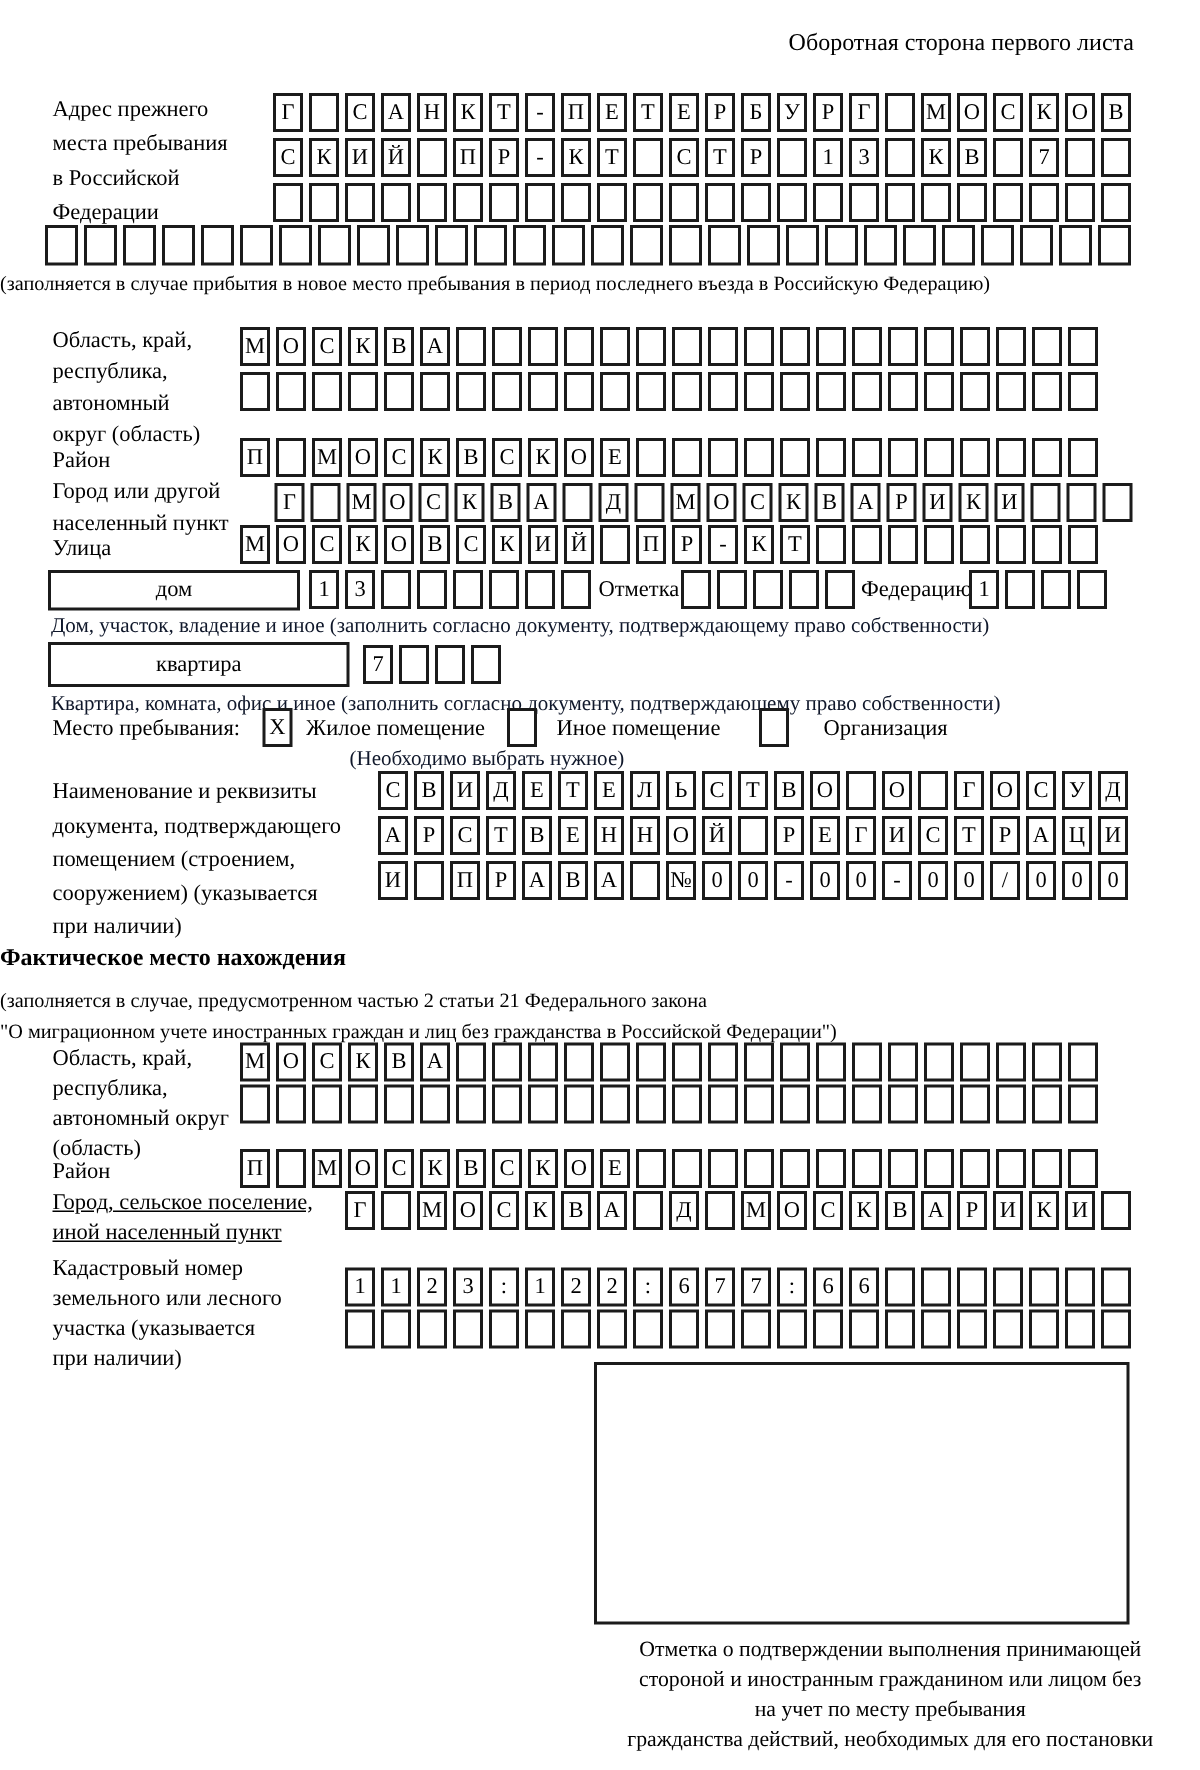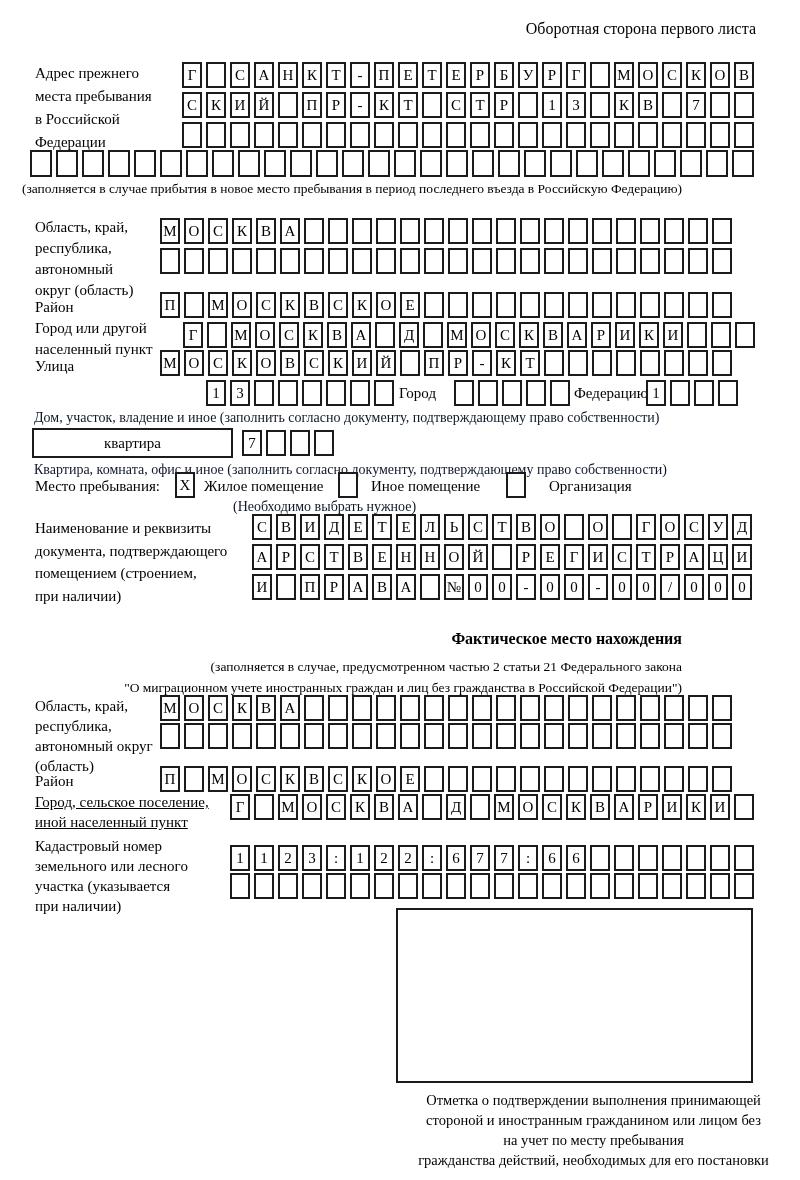--- a/index.html
+++ b/index.html
@@ -7,21 +7,21 @@
     position:relative; width:800px; height:1180px; margin:0 auto;
     background:#ffffff; color:#000;
     font-family:"Liberation Serif","DejaVu Serif",serif;
     overflow:hidden;
   }
   .abs { position:absolute; }
   .label { font-size:15px; line-height:21px; color:#000; }
   .lh20 div { line-height:20px; }
   .caption { font-size:13.5px; color:#000; }
   .caption-md { font-size:14px; color:#0f172a; }
-  .center { left:0; width:682px; text-align:right; }
+  .center { left:0; width:682px; text-align:left; }
   .bold { font-weight:bold; }
   .cells { position:absolute; display:flex; gap:4px; }
   .cell {
     box-sizing:border-box; width:20px; height:26px; flex:0 0 auto;
     border:2px solid #1b1b1b; background:#fff;
     display:inline-flex; align-items:center; justify-content:center;
     font-size:15px; font-family:inherit;
   }
   .cells.wide { gap:4px; }
   .cells.wide .cell { width:22px; height:27px; }
@@ -301,31 +301,32 @@
       <span class="cell"></span>
       <span class="cell"></span>
       <span class="cell"></span>
       <span class="cell"></span>
       <span class="cell"></span>
       <span class="cell"></span>
       <span class="cell"></span>
       <span class="cell"></span>
     </div>
 
+  <div class="bigbox" style="left:32px; top:380px; width:168px; height:27px;">дом</div>
   <div class="cells" style="left:206px; top:380px;">
       <span class="cell">1</span>
       <span class="cell">3</span>
       <span class="cell"></span>
       <span class="cell"></span>
       <span class="cell"></span>
       <span class="cell"></span>
       <span class="cell"></span>
       <span class="cell"></span>
     </div>
-  <div class="abs label" style="left:399px; top:383px;">Город</div>
+  <div class="abs label" style="left:399px; top:383px;">Отметка</div>
   <div class="cells" style="left:454px; top:380px;">
       <span class="cell"></span>
       <span class="cell"></span>
       <span class="cell"></span>
       <span class="cell"></span>
       <span class="cell"></span>
     </div>
   <div class="abs label" style="left:574px; top:383px;">Федерацию</div>
   <div class="cells" style="left:646px; top:380px;">
       <span class="cell">1</span>
@@ -350,20 +351,21 @@
   <div class="checkbox" style="left:338px; top:472px;"></div>
   <div class="abs label" style="left:371px; top:476px;">Иное помещение</div>
   <div class="checkbox" style="left:506px; top:472px;"></div>
   <div class="abs label" style="left:549px; top:476px;">Организация</div>
   <div class="abs caption-md" style="left:233px; top:499px;">(Необходимо выбрать нужное)</div>
 
   <div class="abs label" style="left:35px; top:517px; line-height:22.5px;">
       <div>Наименование и реквизиты</div>
       <div>документа, подтверждающего</div>
       <div>помещением (строением,</div>
+      <div>сооружением) (указывается</div>
       <div>при наличии)</div>
     </div>
   <div class="cells" style="left:252px; top:514px;">
       <span class="cell">С</span>
       <span class="cell">В</span>
       <span class="cell">И</span>
       <span class="cell">Д</span>
       <span class="cell">Е</span>
       <span class="cell">Т</span>
       <span class="cell">Е</span>

